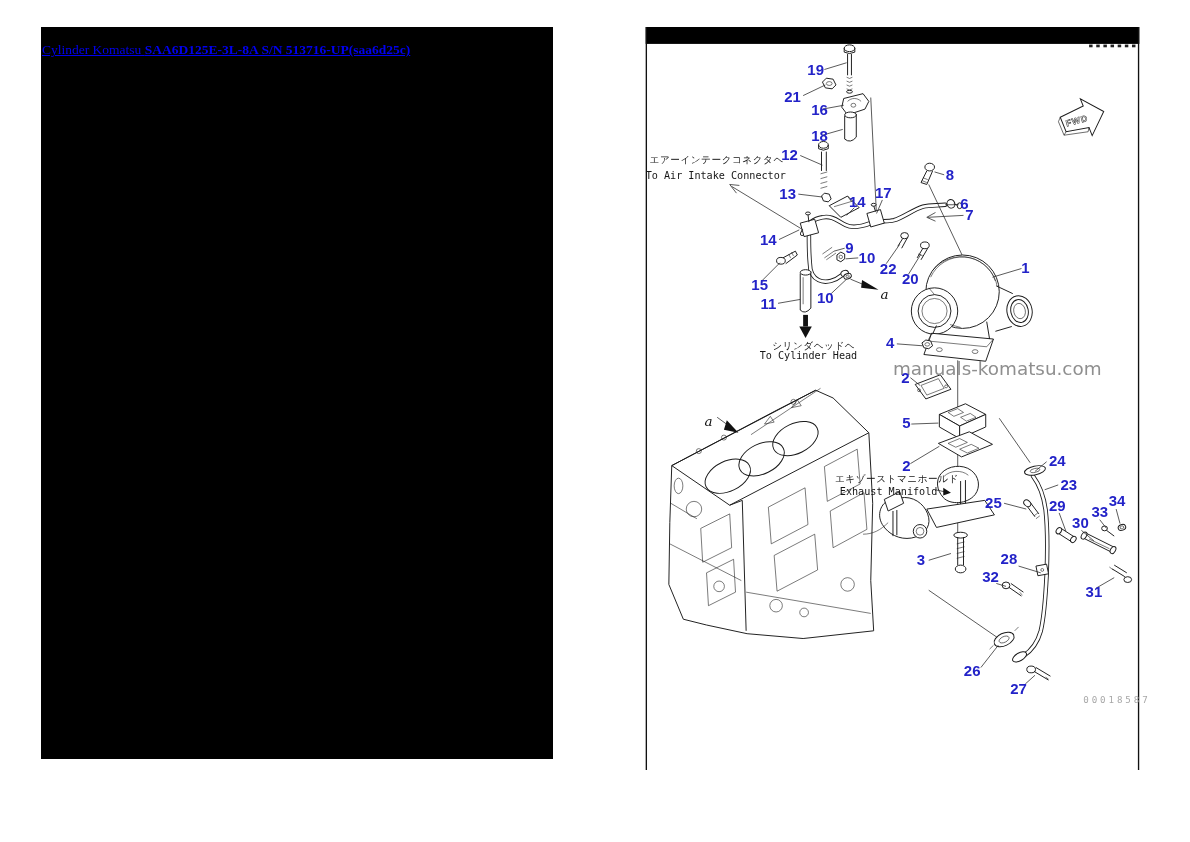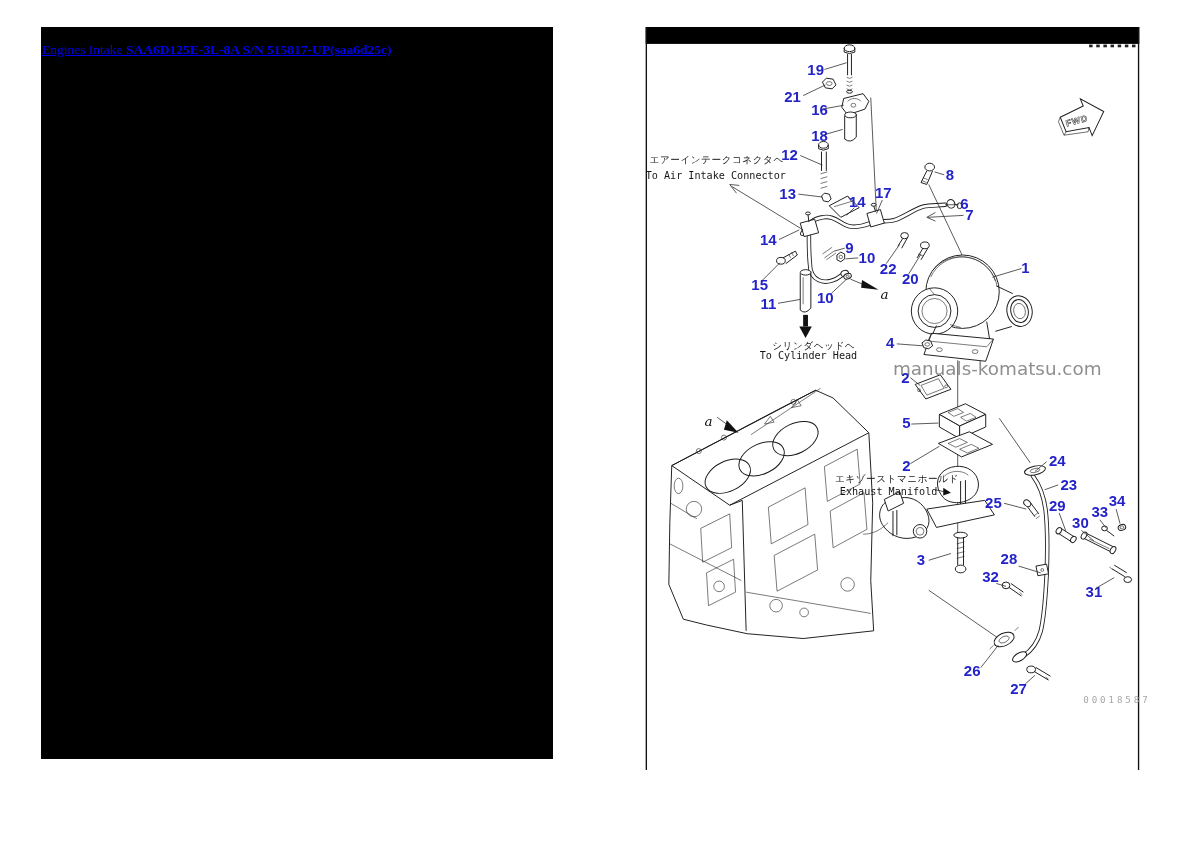--- a/index.html
+++ b/index.html
@@ -39,21 +39,21 @@
   .dwf{stroke:#1b1b1b;stroke-width:1;fill:#ffffff;}
   .thin{stroke:#1b1b1b;stroke-width:0.6;fill:none;}
   .pipe-o{stroke:#1b1b1b;stroke-width:4.6;fill:none;stroke-linecap:round;}
   .pipe-i{stroke:#ffffff;stroke-width:2.8;fill:none;stroke-linecap:round;}
   .fillb{fill:#111;stroke:none;}
 </style>
 </head>
 <body>
 
 <div class="black-panel">
-  <a href="#" class="catalog-link"><span>Engines Intake </span><span class="bold">SAA6D125E-3L-8A S/N 515817-UP(saa6d25c)</span></a>
+  <a href="#" class="catalog-link"><span>Cylinder Komatsu </span><span class="bold">SAA6D125E-3L-8A S/N 513716-UP(saa6d25c)</span></a>
 </div>
 
 <div class="sheet">
 <svg width="511" height="769" viewBox="637 27 511 796" xmlns="http://www.w3.org/2000/svg">
 
   <g>
     <rect x="637" y="27" width="511" height="17.5" fill="#000"></rect>
     <line x1="637.7" y1="27" x2="637.7" y2="796" stroke="#111" stroke-width="1.4"></line>
     <line x1="1147.2" y1="27" x2="1147.2" y2="796" stroke="#111" stroke-width="1.4"></line>
     <g fill="#222">

